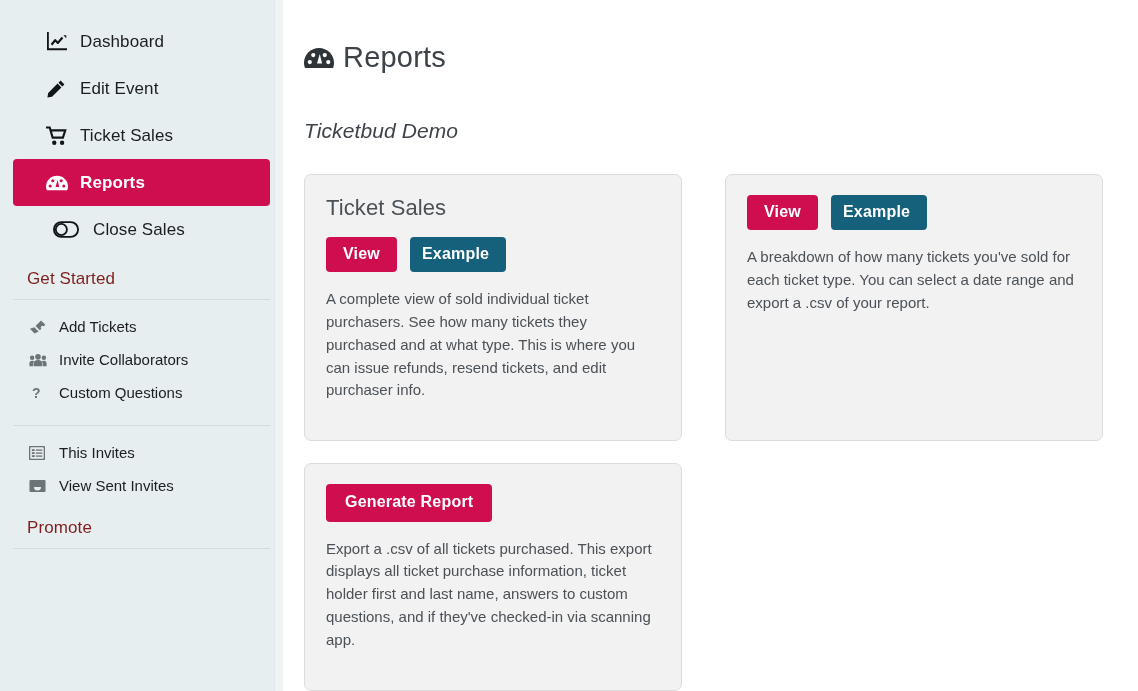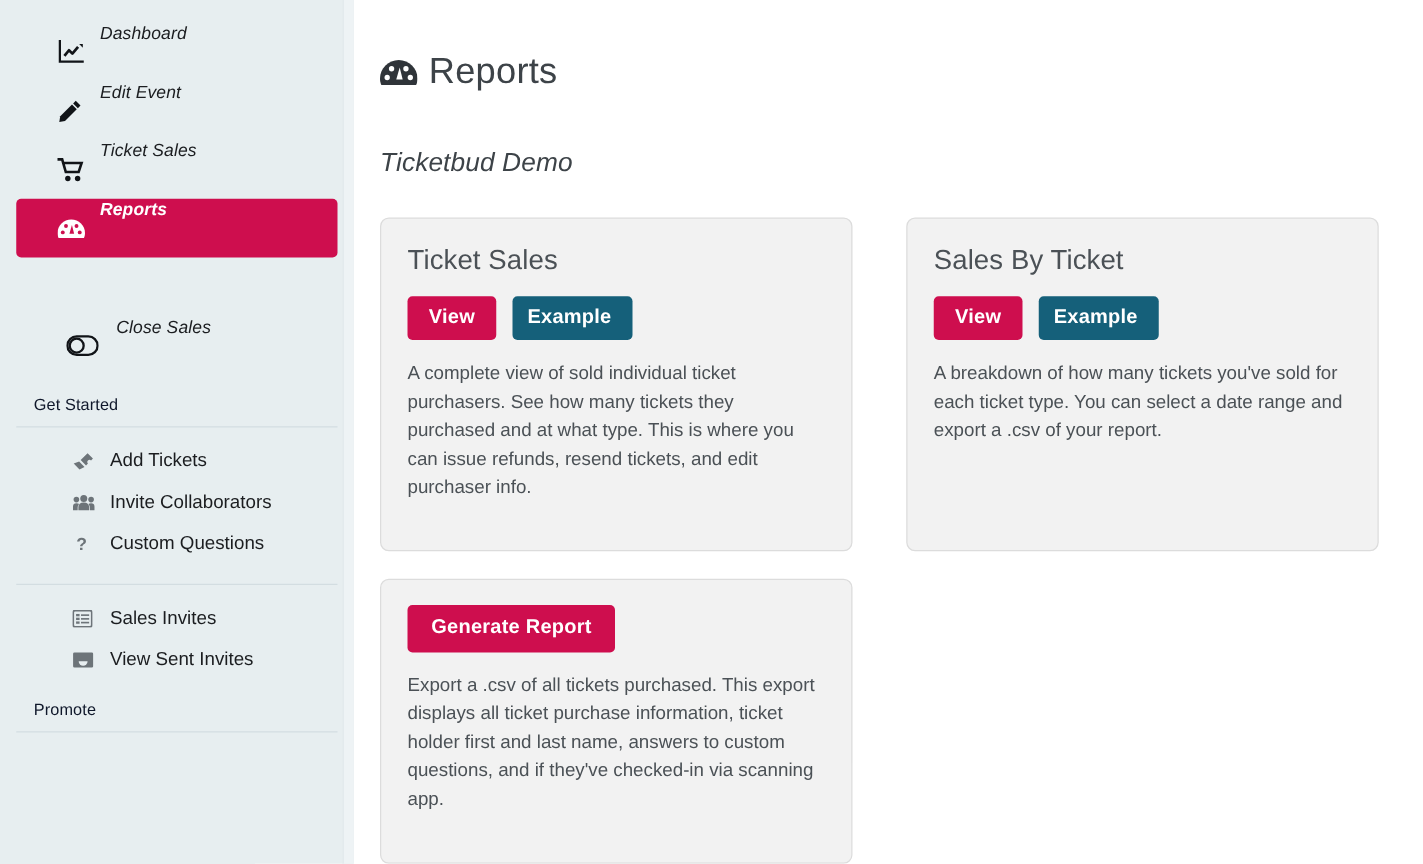--- a/index.html
+++ b/index.html
@@ -41,70 +41,70 @@
     border-left: 1px solid #dfe7ea;
     box-sizing: border-box;
   }
   .sidebar-inner {
     padding-top: 18px;
   }
 
   .nav-main { padding: 0 13px; }
   .nav-item {
     display: flex;
+    align-items: center;
     height: 47px;
     padding-left: 33px;
     box-sizing: border-box;
     border-radius: 4px;
     color: #1b1d20;
-    font-size: 14px;
+    font-size: 17px;
     cursor: pointer;
-    font-style: italic;
   }
   .nav-item .nav-ico {
     width: 30px;
     min-width: 30px;
     display: flex;
     align-items: center;
     justify-content: flex-start;
     color: #111418;
   }
   .nav-item .nav-label {
     margin-left: 4px;
     letter-spacing: .1px;
   }
   .nav-item.active {
     background: #ce0e4e;
     color: #ffffff;
     font-weight: bold;
   }
   .nav-item.active .nav-ico { color: #ffffff; }
-  .nav-item.close-sales { padding-left: 40px; margin-top: 47px; }
+  .nav-item.close-sales { padding-left: 40px; }
   .nav-item.close-sales .nav-label { margin-left: 10px; }
 
   
   .section {
     margin-top: 16px;
   }
   .section-title {
-    font-size: 13px;
-    color: #0f172a;
+    font-size: 17px;
+    color: #7f1d1d;
     padding: 0 0 10px 27px;
     letter-spacing: .1px;
   }
   .section-rule {
     height: 1px;
     background: #d3dde1;
     margin: 0 13px 10px 13px;
   }
   .sub-item {
     display: flex;
     align-items: center;
     height: 33px;
-    padding-left: 58px;
+    padding-left: 29px;
     font-size: 15px;
     color: #1b1d20;
     cursor: pointer;
   }
   .sub-item .sub-ico {
     width: 23px;
     min-width: 23px;
     display: flex;
     align-items: center;
     color: #6d7479;
@@ -305,21 +305,21 @@
             <svg width="16" height="14" viewBox="0 0 17 15">
               <rect x="0.5" y="0.5" width="16" height="14" rx="1.6" fill="none" stroke="currentColor" stroke-width="1.6"></rect>
               <rect x="3" y="3.4" width="3" height="2" fill="currentColor"></rect>
               <rect x="7.2" y="3.7" width="7" height="1.4" fill="currentColor"></rect>
               <rect x="3" y="6.6" width="3" height="2" fill="currentColor"></rect>
               <rect x="7.2" y="6.9" width="7" height="1.4" fill="currentColor"></rect>
               <rect x="3" y="9.8" width="3" height="2" fill="currentColor"></rect>
               <rect x="7.2" y="10.1" width="7" height="1.4" fill="currentColor"></rect>
             </svg>
           </span>
-          <span class="sub-label">Sales Invites</span>
+          <span class="sub-label">This Invites</span>
         </div>
 
         <div class="sub-item">
           <span class="sub-ico">
             <svg width="17" height="14" viewBox="0 0 18 15">
               <path d="M1.6 1h14.8a1.2 1.2 0 011.2 1.2v10.6a1.2 1.2 0 01-1.2 1.2H1.6A1.2 1.2 0 01.4 12.8V2.2A1.2 1.2 0 011.6 1z" fill="currentColor"></path>
               <path d="M5.2 8.6h7.6a3.8 3.8 0 01-7.6 0z" fill="#e7eef0"></path>
             </svg>
           </span>
           <span class="sub-label">View Sent Invites</span>
@@ -360,21 +360,20 @@
       <section class="card">
         <h2 class="card-title">Ticket Sales</h2>
         <div class="card-buttons">
           <button class="btn btn-primary">View</button>
           <button class="btn btn-info">Example</button>
         </div>
         <p class="card-desc">A complete view of sold individual ticket purchasers. See how many tickets they purchased and at what type. This is where you can issue refunds, resend tickets, and edit purchaser info.</p>
       </section>
 
       <section class="card">
-        <h2 class="card-title">Sales By Ticket</h2>
         <div class="card-buttons">
           <button class="btn btn-primary">View</button>
           <button class="btn btn-info">Example</button>
         </div>
         <p class="card-desc">A breakdown of how many tickets you've sold for each ticket type. You can select a date range and export a .csv of your report.</p>
       </section>
 
       <section class="card">
         <div class="card-buttons">
           <button class="btn btn-primary btn-wide">Generate Report</button>

